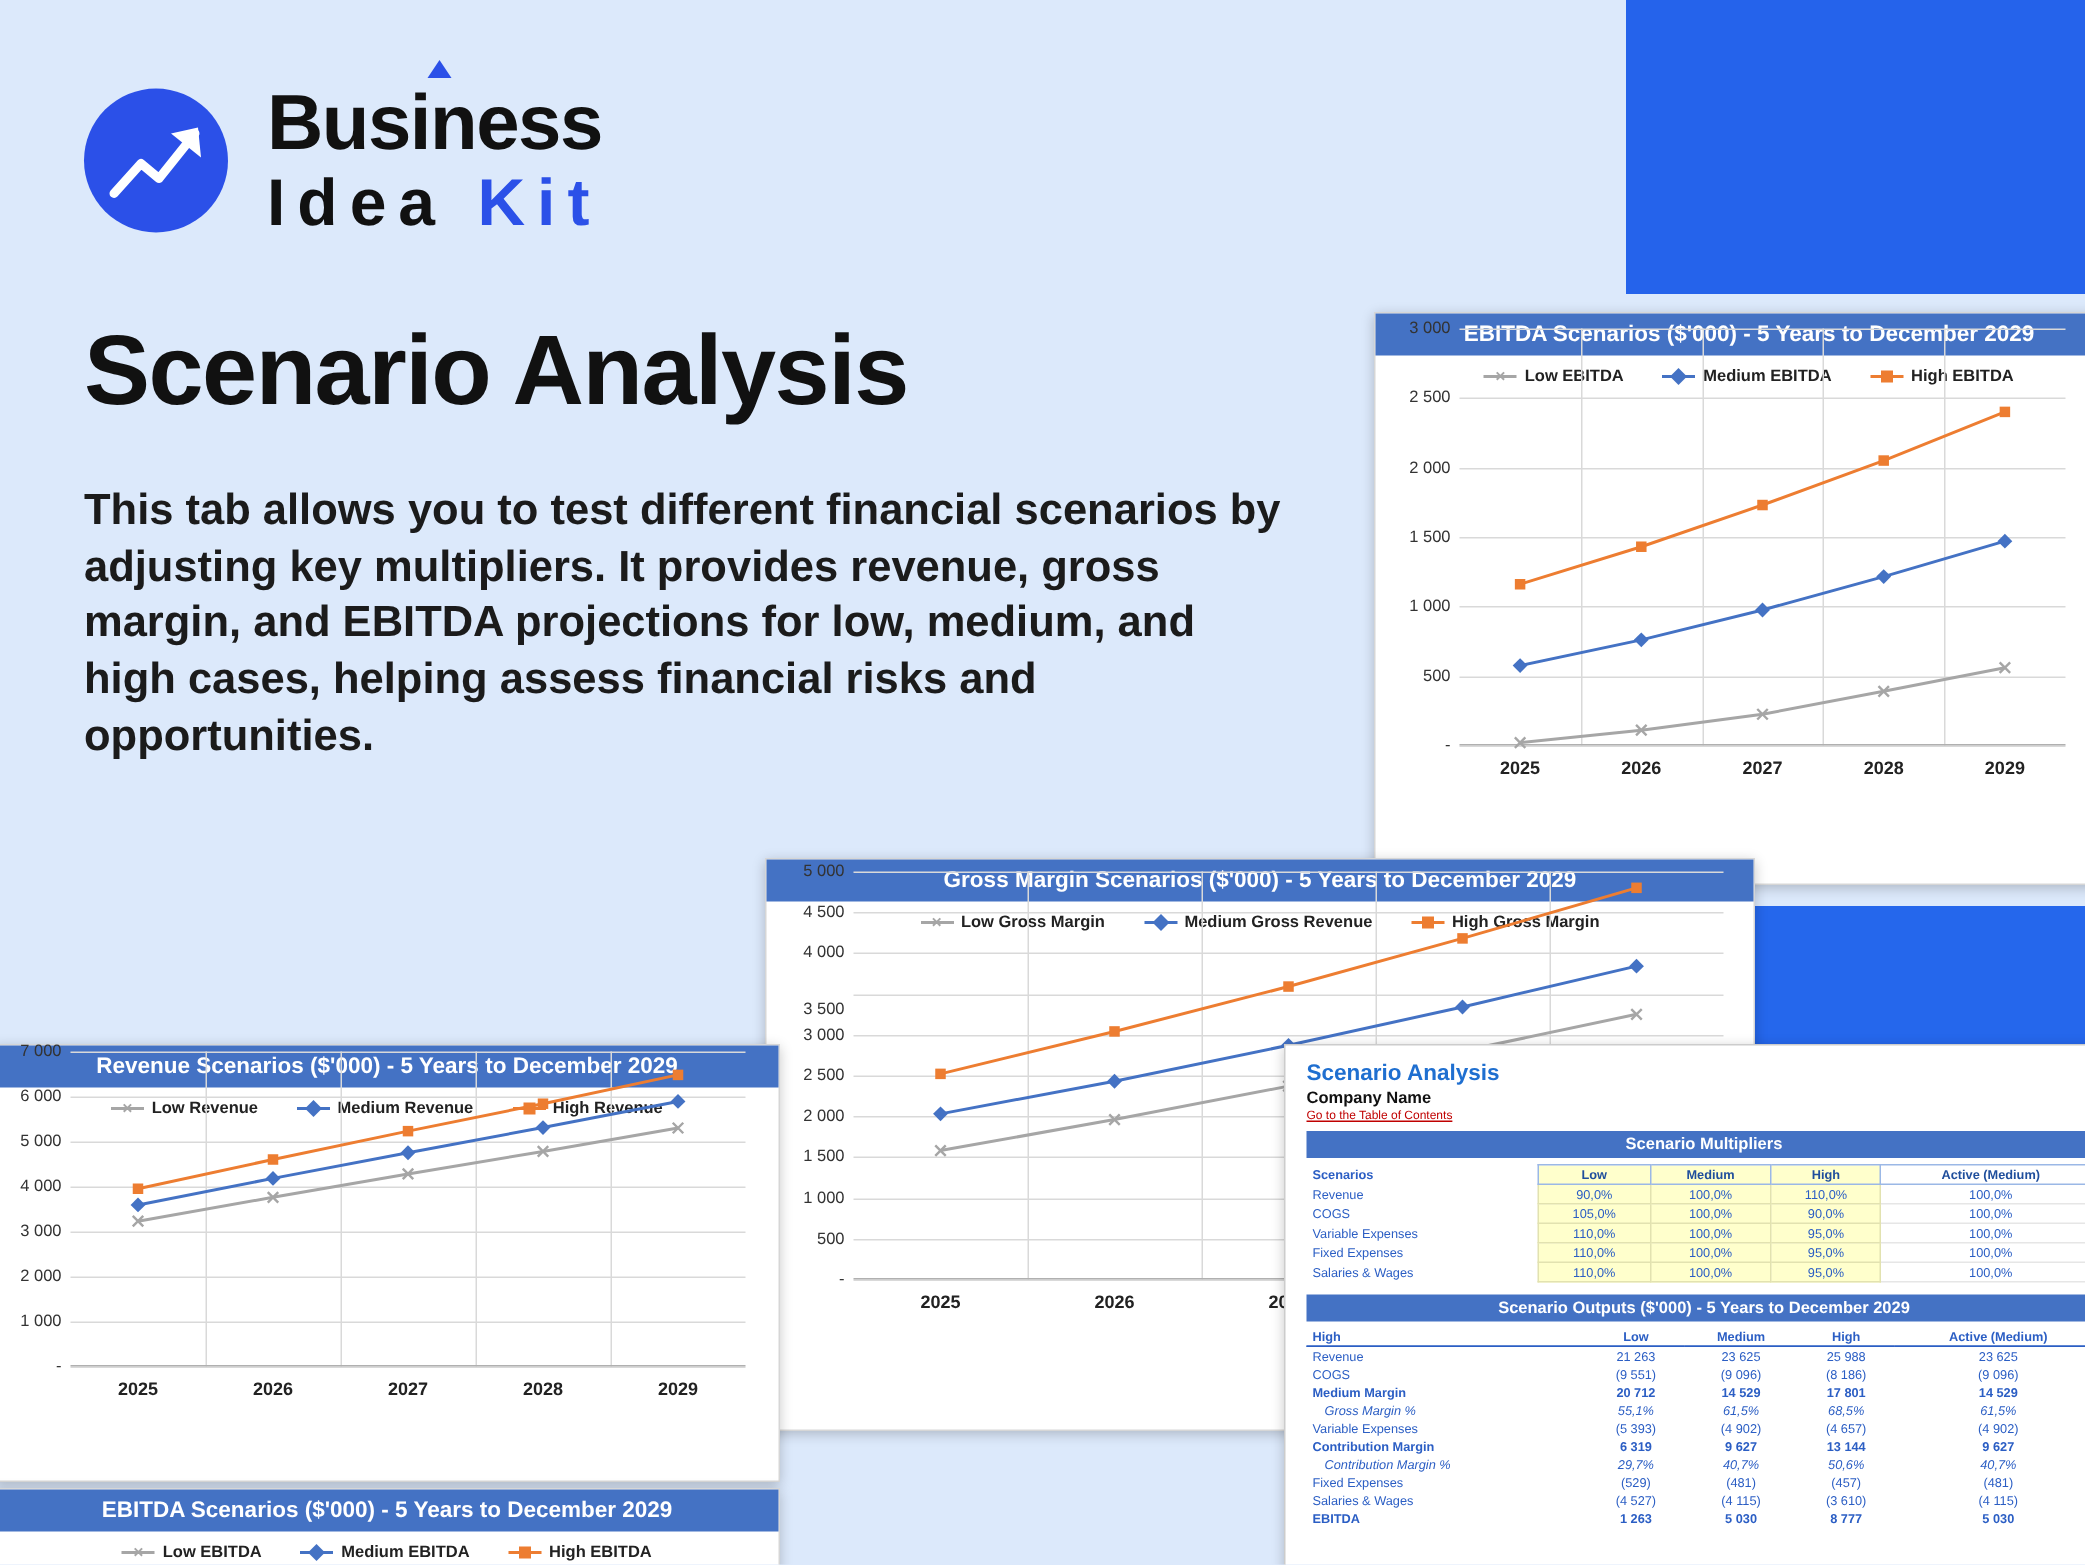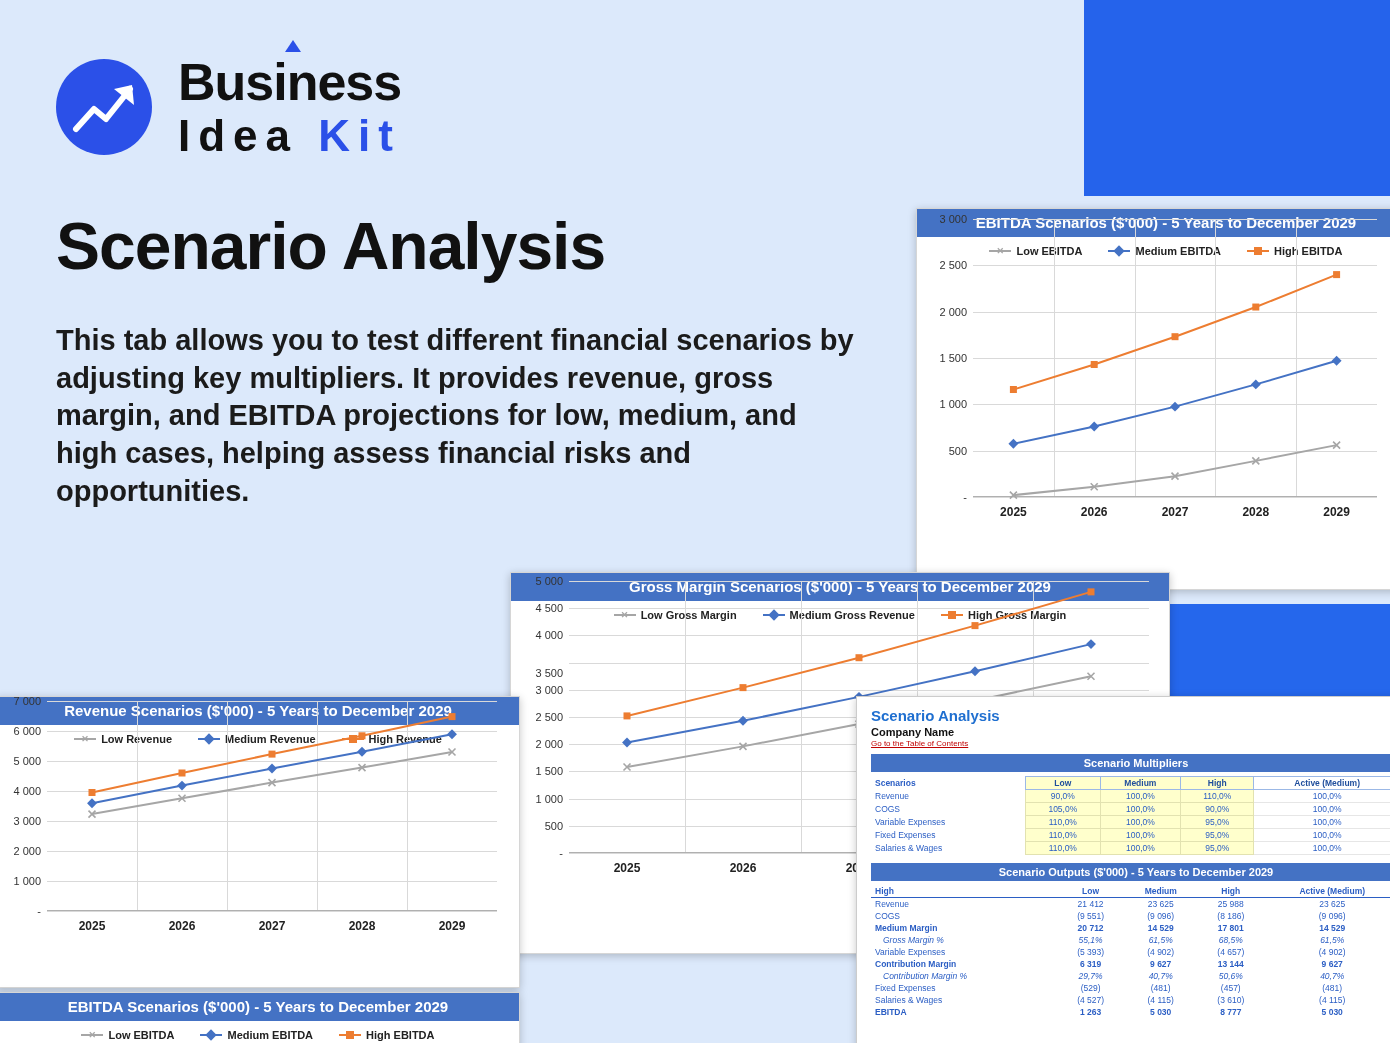--- a/index.html
+++ b/index.html
@@ -436,21 +436,21 @@
       <th class="lbl uline-hdr">High</th>
       <th class="num uline-hdr">Low</th>
       <th class="num uline-hdr">Medium</th>
       <th class="num uline-hdr">High</th>
       <th class="num uline-hdr">Active (Medium)</th>
     </tr>
       </thead>
     <tbody id="out-body">
         <tr>
           <td class="lbl ">Revenue</td>
-          <td class="num ">21 412</td>
+          <td class="num ">21 263</td>
           <td class="num ">23 625</td>
           <td class="num ">25 988</td>
           <td class="num ">23 625</td>
         </tr>
         <tr>
           <td class="lbl ">COGS</td>
           <td class="num ">(9 551)</td>
           <td class="num ">(9 096)</td>
           <td class="num ">(8 186)</td>
           <td class="num ">(9 096)</td>

